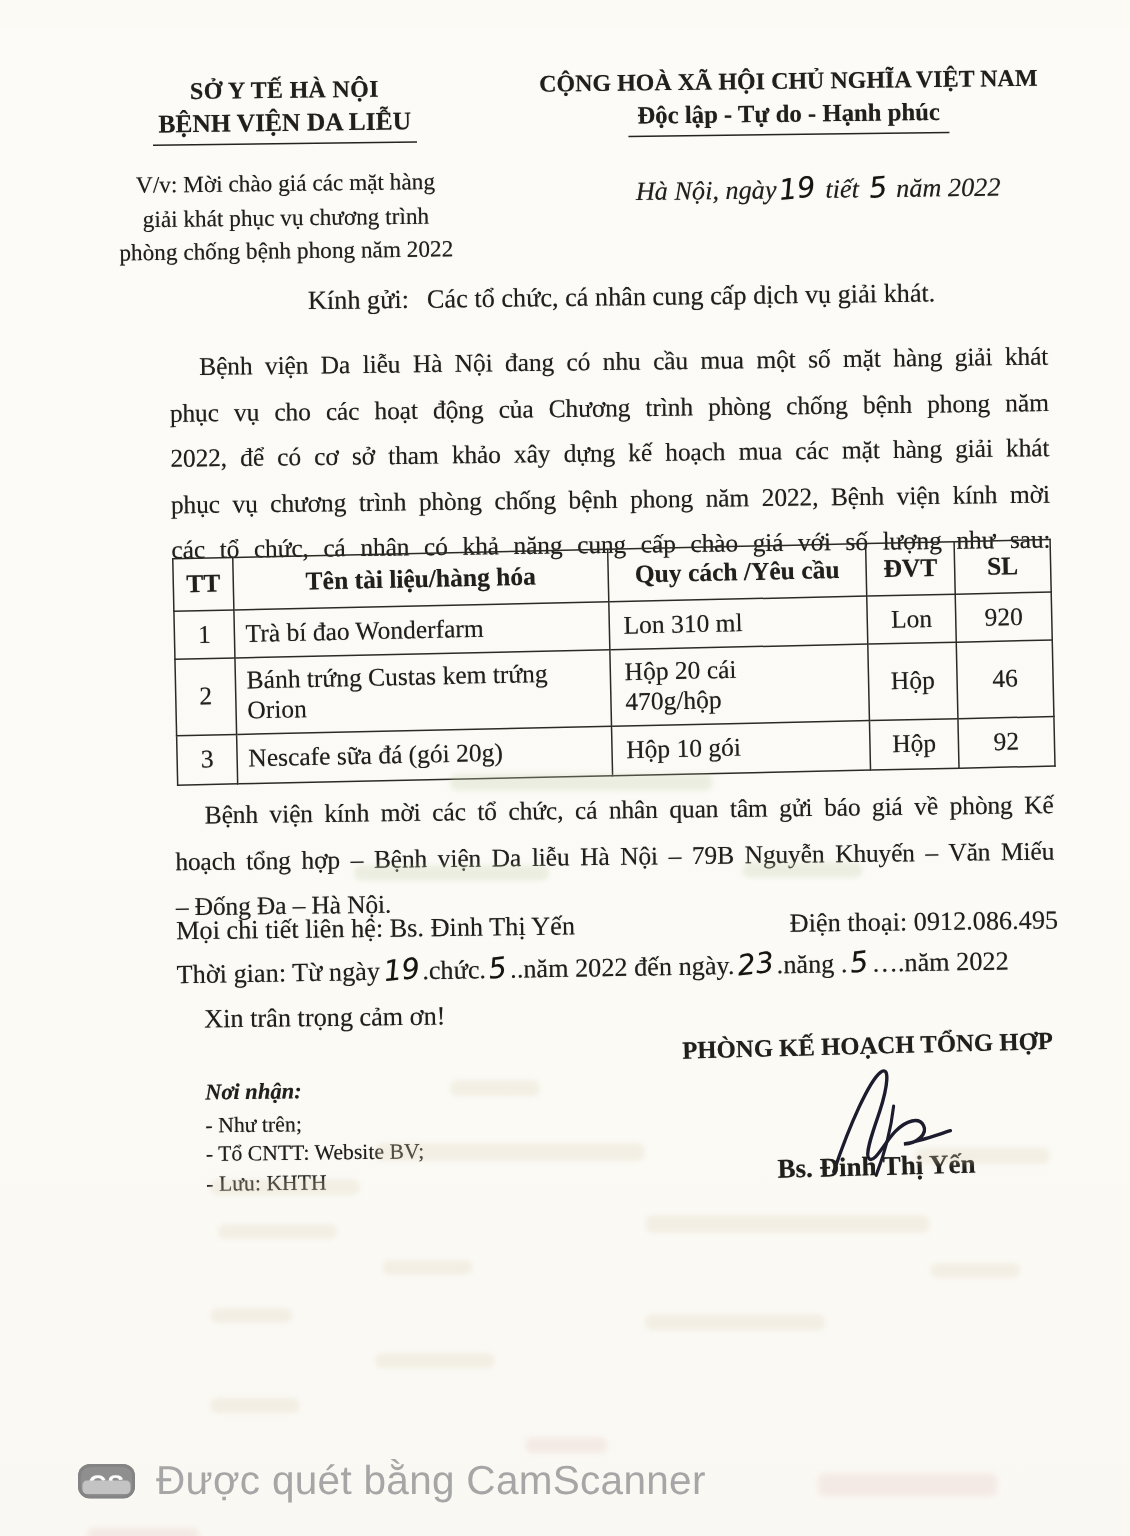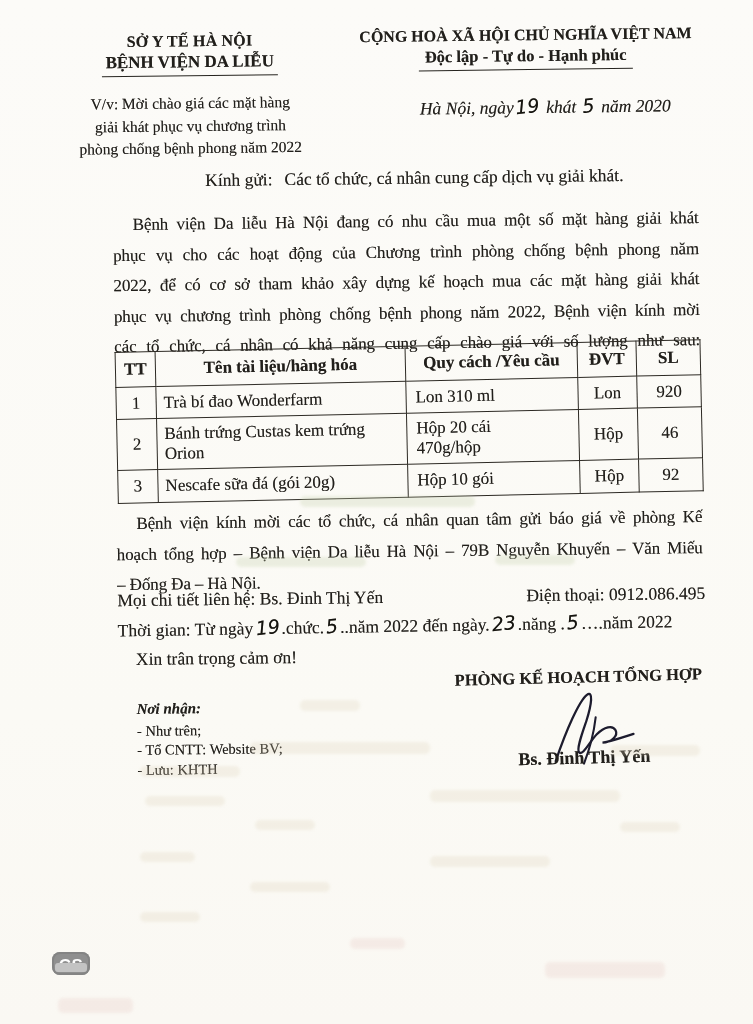--- a/index.html
+++ b/index.html
@@ -3,21 +3,21 @@
 <meta charset="utf-8">
 <style>
   html,body { margin:0; padding:0; }
   body {
     width:753px; height:1024px; overflow:hidden; position:relative;
     background:#fbfaf5;
     font-family:"Liberation Serif","DejaVu Serif",serif;
     color:#211f1b;
   }
   .page { position:absolute; inset:0;
-    background:linear-gradient(180deg,#fcfbf8 0%, #fbfaf5 70%, #faf8f3 100%); }
+    background:linear-gradient(180deg,#fcfbf8 0%, #fbfaf5 70%, #faf8f3 100%);margin-top:20px; }
 
   .doc { position:absolute; inset:0; transform:rotate(-0.7deg); transform-origin:50% 40%;
          text-shadow:0 0 0.5px rgba(32,30,26,0.55); }
 
   
   .hdr-left  { position:absolute; left:78px;  top:30px; width:232px; text-align:center; }
   .hdr-left .l1 { font-size:16px; font-weight:bold; letter-spacing:0.2px; }
   .hdr-left .l2 { font-size:17px; font-weight:bold; display:inline-block;
                   padding:2px 4px 3px; border-bottom:1.6px solid #26241f; }
   .hdr-right { position:absolute; left:352px; top:28px; width:356px; text-align:center; }
@@ -105,23 +105,23 @@
     </div>
 
     <div class="subject">
       <div>V/v: Mời chào giá các mặt hàng</div>
       <div>giải khát phục vụ chương trình</div>
       <div>phòng chống bệnh phong năm 2022</div>
     </div>
 
     <div class="dateline">
       <span>Hà Nội, ngày</span><span class="hw">19</span>
-      <span>khát</span>
+      <span>tiết</span>
       <span class="hw">5</span>
-      <span>năm 2020</span>
+      <span>năm 2022</span>
     </div>
 
     <div class="greeting">
       <span class="glabel">Kính gửi:</span><span>Các tổ chức, cá nhân cung cấp dịch vụ giải khát.</span>
     </div>
 
     <div class="para para1">
       <div class="jline indent">Bệnh viện Da liễu Hà Nội đang có nhu cầu mua một số mặt hàng giải khát</div>
       <div class="jline">phục vụ cho các hoạt động của Chương trình phòng chống bệnh phong năm</div>
       <div class="jline">2022, để có cơ sở tham khảo xây dựng kế hoạch mua các mặt hàng giải khát</div>
@@ -243,15 +243,16 @@
   <div class="smudge sm-tan" style="left:140px;top:912px;width:60px;height:10px"></div>
   <div class="smudge sm-pink" style="left:350px;top:938px;width:55px;height:11px"></div>
   <div class="smudge sm-pink" style="left:545px;top:962px;width:120px;height:16px"></div>
   <div class="smudge sm-pink" style="left:58px;top:998px;width:75px;height:15px"></div>
 
   <div class="watermark">
     <div class="wm-icon">
       <div class="cs">CS</div>
       <div class="bed"></div>
     </div>
+    <div class="wm-text">Được quét bằng CamScanner</div>
   </div>
 
 </div>
 
 </body></html>

